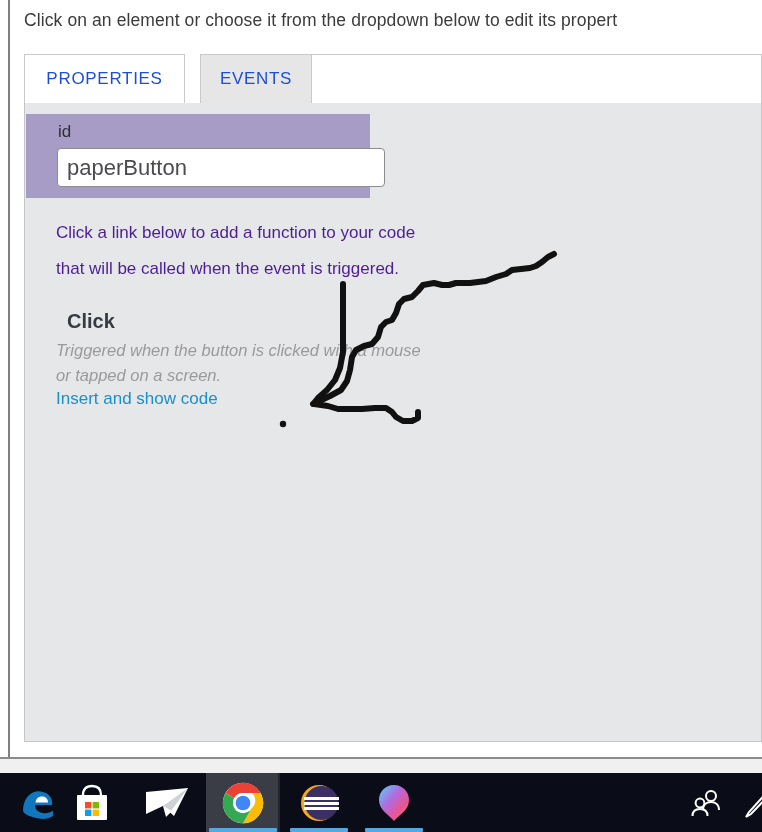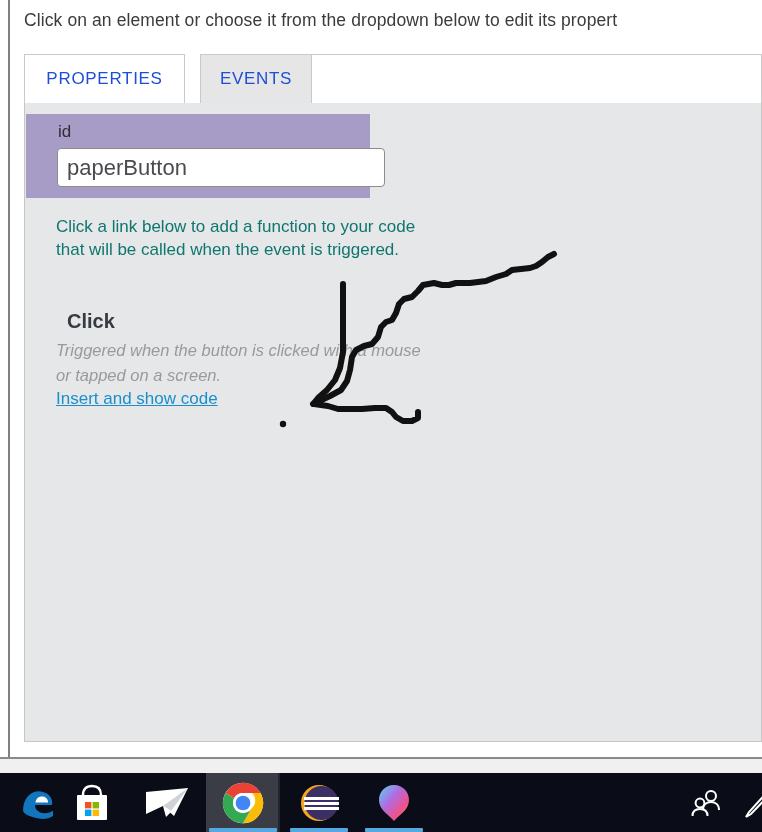--- a/index.html
+++ b/index.html
@@ -150,22 +150,22 @@
     outline: none;
   }
 
   
   .helper {
     position: absolute;
     left: 31px;
     top: 112px;
     width: 380px;
     font-size: 17px;
-    line-height: 23px;
-    color: #0f766e;
+    line-height: 36px;
+    color: #4c1d95;
   }
 
   
   .event-name {
     position: absolute;
     left: 30px;
     top: 207px;
     font-size: 20px;
     font-weight: bold;
     color: #363b42;
@@ -180,21 +180,20 @@
     line-height: 25px;
     font-style: italic;
     color: #9a9a9c;
   }
   .event-link {
     position: absolute;
     left: 31px;
     top: 286px;
     font-size: 17px;
     color: #1a8fcc;
-    text-decoration: underline;
     cursor: pointer;
   }
 
   
   .annotation {
     position: absolute;
     left: 0; top: 0;
     width: 762px;
     height: 758px;
     pointer-events: none;

